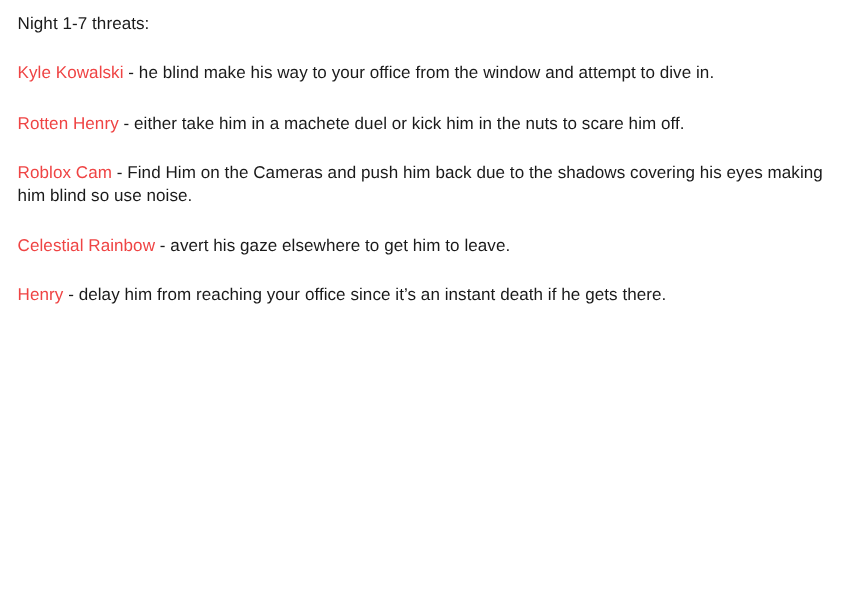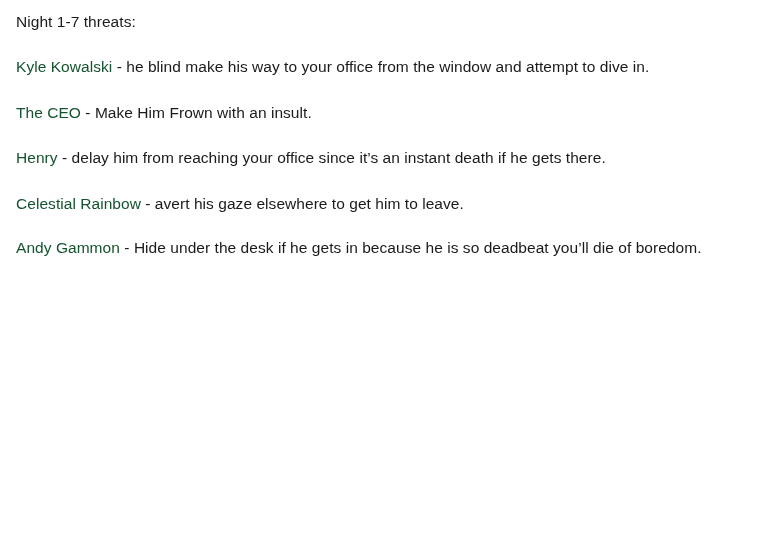--- a/index.html
+++ b/index.html
@@ -25,40 +25,40 @@
     font-size: 15.5px;
     line-height: 1.32;
     margin: 0 0 25px 0;
     color: #1a1a1a;
     letter-spacing: 0.05px;
   }
   .para.tight {
     margin-bottom: 24px;
   }
   .para .name {
-    color: #14532d;
+    color: #ef4444;
   }
   .para:last-child {
     margin-bottom: 0;
   }
 </style>
 </head>
 <body>
 
 <div class="page">
 
   <p class="para">Night 1-7 threats:</p>
 
   <p class="para"><span class="name">Kyle Kowalski</span><span> - </span><span>he blind make his way to your office from the window and attempt to dive in.</span></p>
 
+  <p class="para"><span class="name">Rotten Henry</span><span> - </span><span>either take him in a machete duel or kick him in the nuts to scare him off.</span></p>
+
+  <p class="para"><span class="name">Roblox Cam</span><span> - </span><span>Find Him on the Cameras and push him back due to the shadows covering his eyes making him blind so use noise.</span></p>
 
 
-  <p class="para"><span class="name">The CEO</span><span> - </span><span>Make Him Frown with an insult.</span></p>
+  <p class="para tight"><span class="name">Celestial Rainbow</span><span> - </span><span>avert his gaze elsewhere to get him to leave.</span></p>
 
   <p class="para"><span class="name">Henry</span><span> - </span><span>delay him from reaching your office since it’s an instant death if he gets there.</span></p>
 
-  <p class="para tight"><span class="name">Celestial Rainbow</span><span> - </span><span>avert his gaze elsewhere to get him to leave.</span></p>
 
-
-  <p class="para"><span class="name">Andy Gammon</span><span> - </span><span>Hide under the desk if he gets in because he is so deadbeat you’ll die of boredom.</span></p>
 
 
 </div>
 
 </body></html>

